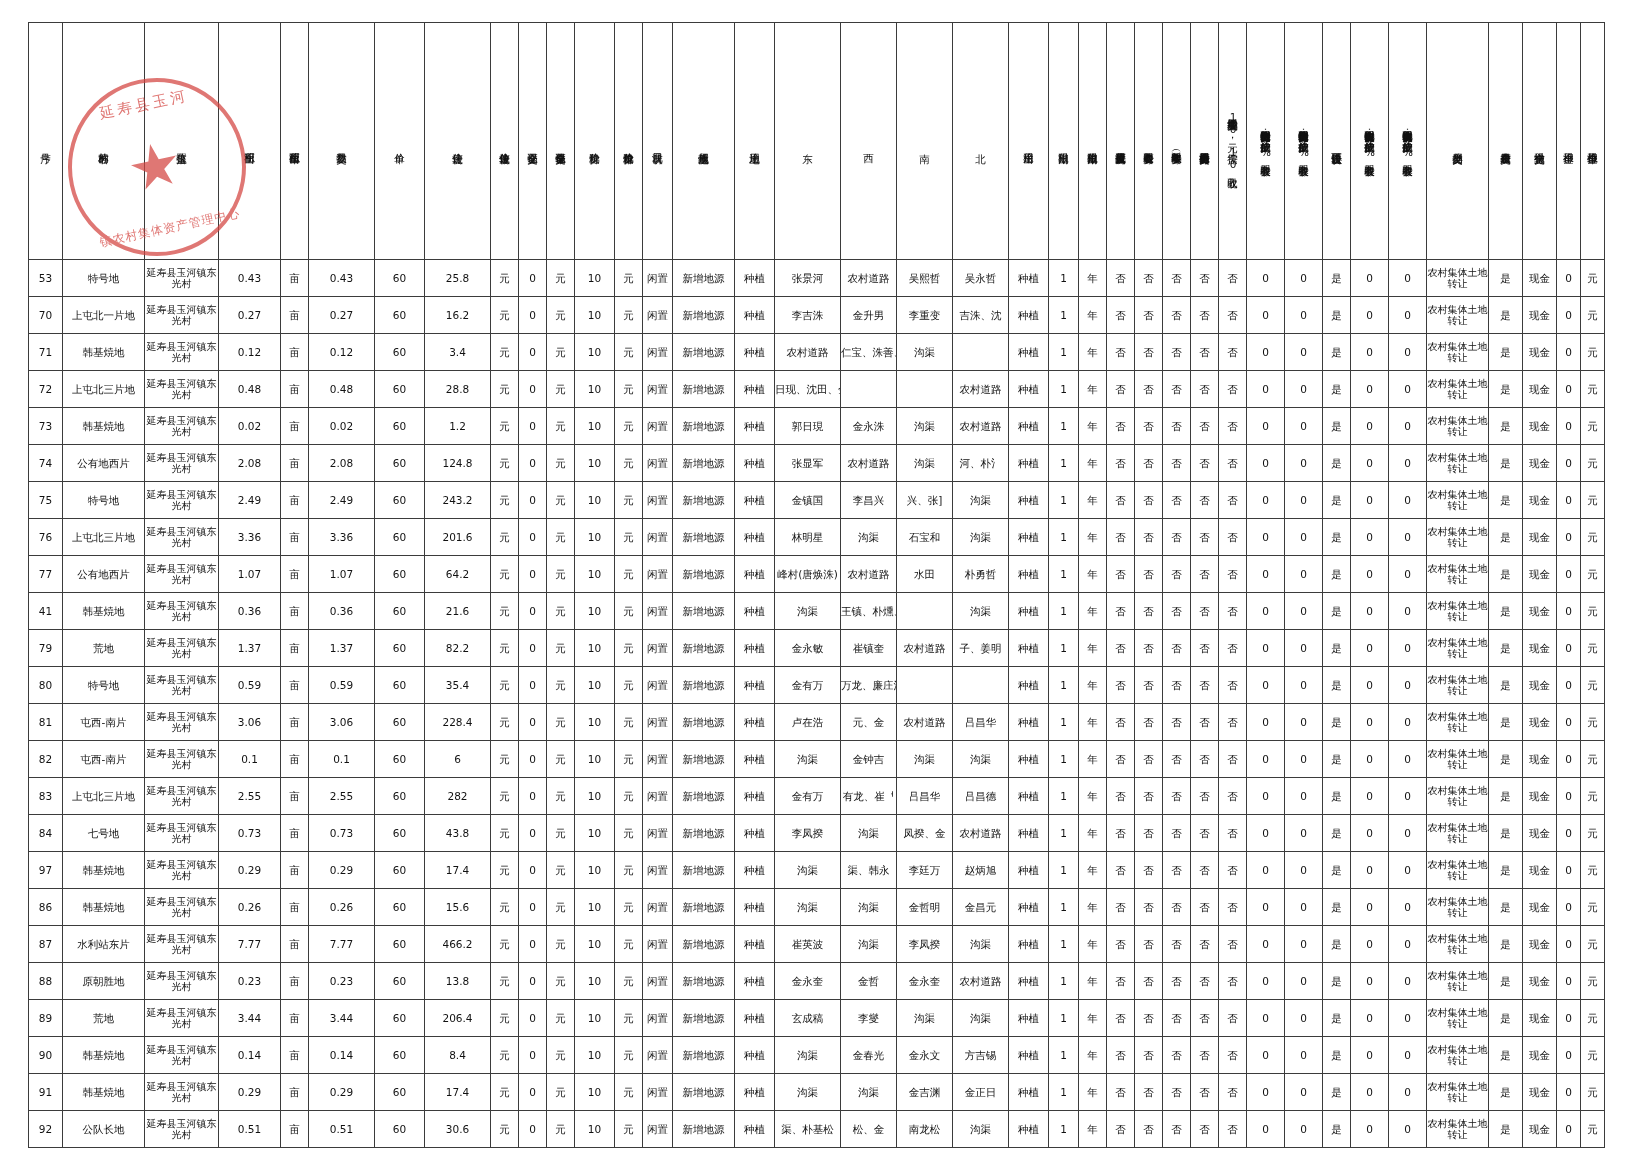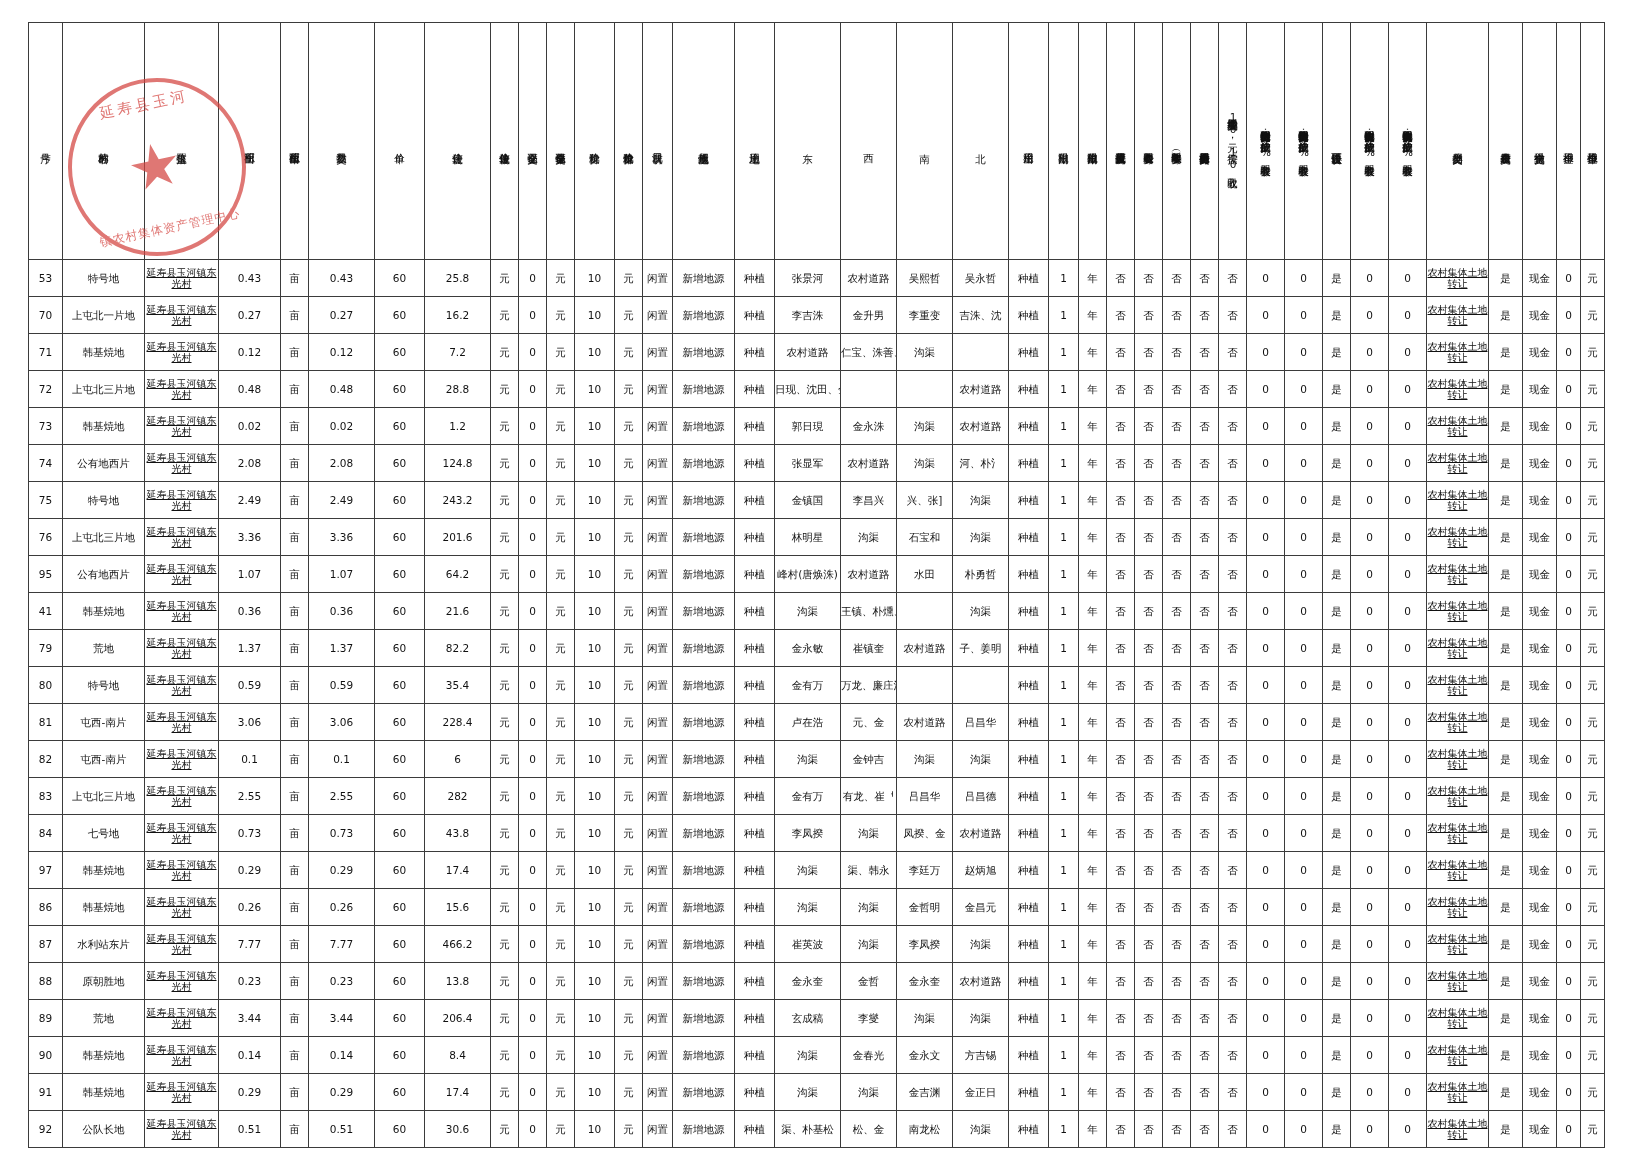--- a/index.html
+++ b/index.html
@@ -91,21 +91,20 @@
     white-space: normal;
     text-align: left;
   }
   tbody td {
     height: 36px;
   }
   tbody tr td.two-line {
     font-size: 10px;
     white-space: normal;
     line-height: 1.12;
-    text-decoration: underline;
   }
   td.num { font-family: "DejaVu Sans", sans-serif; }
   td.clip {
     max-width: 0;
   }
   .footer {
     position: absolute;
     left: 0;
     right: 0;
     top: 1040px;
@@ -286,21 +285,21 @@
           <td class="num">元</td>
         </tr>
         <tr>
           <td class="num">71</td>
           <td class="num">韩基焼地</td>
           <td class="two-line">延寿县玉河镇东光村</td>
           <td class="num">0.12</td>
           <td class="num">亩</td>
           <td class="num">0.12</td>
           <td class="num">60</td>
-          <td class="num">7.2</td>
+          <td class="num">3.4</td>
           <td class="num">元</td>
           <td class="num">0</td>
           <td class="num">元</td>
           <td class="num">10</td>
           <td class="num">元</td>
           <td class="num">闲置</td>
           <td class="clip">新增地源</td>
           <td class="num">种植</td>
           <td class="clip">农村道路</td>
           <td class="clip">仁宝、洙善、陶伯</td>
@@ -519,21 +518,21 @@
           <td class="num">是</td>
           <td class="num">0</td>
           <td class="num">0</td>
           <td class="two-line">农村集体土地转让</td>
           <td class="num">是</td>
           <td class="num">现金</td>
           <td class="num">0</td>
           <td class="num">元</td>
         </tr>
         <tr>
-          <td class="num">95</td>
+          <td class="num">77</td>
           <td class="num">公有地西片</td>
           <td class="two-line">延寿县玉河镇东光村</td>
           <td class="num">1.07</td>
           <td class="num">亩</td>
           <td class="num">1.07</td>
           <td class="num">60</td>
           <td class="num">64.2</td>
           <td class="num">元</td>
           <td class="num">0</td>
           <td class="num">元</td>

